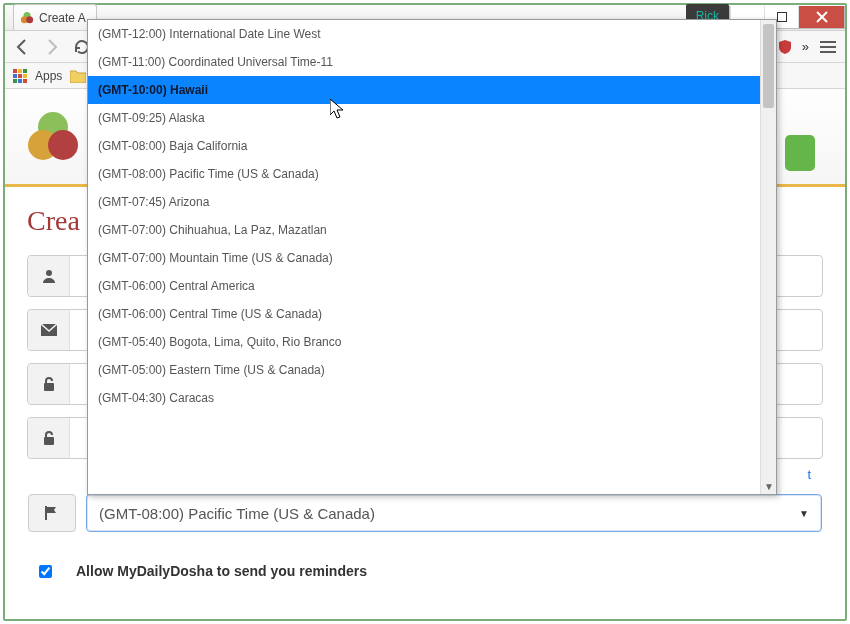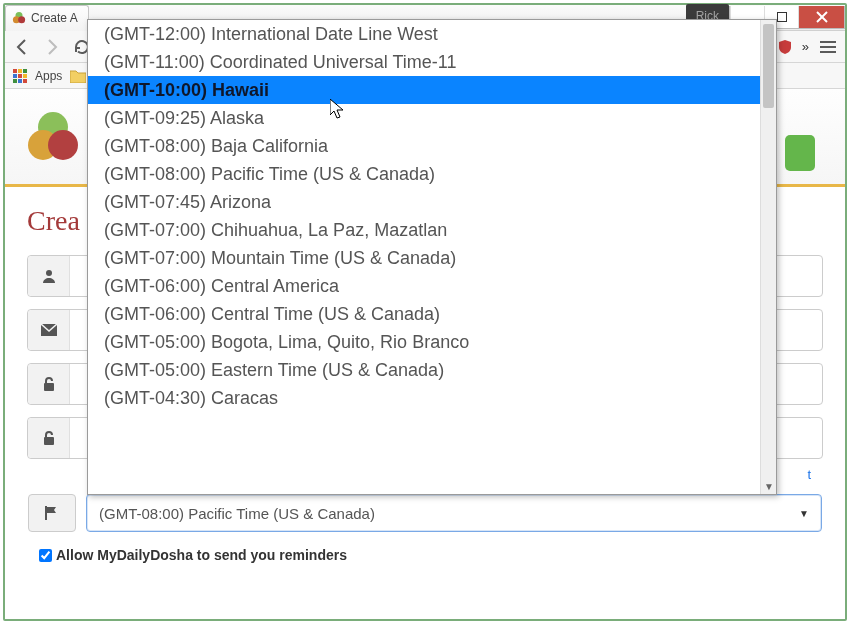--- a/index.html
+++ b/index.html
@@ -21,39 +21,39 @@
     
     .titlebar {
       position: absolute;
       top: 5px; left: 5px; right: 5px;
       height: 26px;
       background: linear-gradient(#fbfbfb,#ececec);
       border-bottom: 1px solid #d0d0d0;
       display: flex;
       align-items: center;
     }
-    .tab-strip { display:flex; align-items:center; height: 100%; padding-left: 0; }
+    .tab-strip { display:flex; align-items:flex-end; height: 100%; padding-left: 8px; }
     .tab {
       height: 26px;
       background: linear-gradient(#fefefe,#f3f3f3);
       border: 1px solid #c7c7c7;
       border-bottom: none;
       border-radius: 3px 3px 0 0;
       display:flex; align-items:center;
       padding: 0 10px 0 6px;
       gap: 5px;
       font-size: 12px;
       color:#444;
       max-width: 180px;
     }
     .favicon { width:14px; height:14px; }
     .spacer { flex:1; }
     .user-tag {
       background:#3b3b3b;
-      color:#a3a3a3;
+      color:#14b8a6;
       font-size: 12px;
       padding: 12px 10px;
       height:20px;
       display:flex; align-items:center;
       border-radius:2px 2px 0 0;
       margin-top:-3px;
     }
     .win-btn { width:34px; height:22px; display:flex; align-items:center; justify-content:center; background:#fff; border-left:1px solid #ddd; }
     .win-btn.close { background:#c94f44; color:#fff; width:46px; }
     .win-btn.minimize, .win-btn.maximize { color:#333; }
@@ -125,21 +125,21 @@
       margin-bottom: 12px;
       background:#fff;
     }
     .form-row .icon-slot {
       width:42px; display:flex; align-items:center; justify-content:center;
       border-right:1px solid #e0e0e0; color:#555; background:#f2f2f2; border-radius:4px 0 0 4px;
     }
     .double-row { display:flex; gap:12px; }
     .double-row .form-row { flex:1; }
 
-    .reminder-row { display:flex; align-items:center; gap:4px; margin-top:14px; color:#333; font-size:14px; font-weight:600;padding-left:12px; }
+    .reminder-row { display:flex; align-items:center; gap:24px; margin-top:30px; color:#333; font-size:14px; font-weight:600;padding-left:12px; }
     .t-link { color:#1a73e8; font-size:13px; position:absolute; right:34px; top:378px; }
 
     
     .select-wrap {
       position:absolute;
       left: 86px; right: 28px; top: 494px;
       height:38px;
       border:1px solid #7aa9e6;
       border-radius:4px;
       background:#fff;
@@ -168,22 +168,22 @@
       border:1px solid #9a9a9a;
       box-shadow: 2px 2px 6px rgba(0,0,0,.25);
       overflow:hidden;
       z-index: 500;
       display:flex;
     }
     .dd-list { flex:1; overflow:hidden; }
     .dd-item {
       height: 28px;
       display:flex; align-items:center;
-      padding: 0 16px;
-      font-size: 18px;
+      padding: 0 10px;
+      font-size: 12px;
       color:#555;
       white-space:nowrap;
     }
     .dd-item.selected { background:#0a84ff; color:#0f172a; font-weight:600; }
     .dd-scroll {
       width:16px; background:#f0f0f0; border-left:1px solid #ddd; position:relative;
     }
     .dd-thumb { position:absolute; left:2px; right:2px; top:4px; height:84px; background:#c4c4c4; border-radius:2px; }
     .dd-arrow-btm { position:absolute; bottom:2px; left:3px; font-size:10px; color:#666;}
 
@@ -367,21 +367,21 @@
       <div class="dd-item">(GMT-11:00) Coordinated Universal Time-11</div>
       <div class="dd-item selected">(GMT-10:00) Hawaii</div>
       <div class="dd-item">(GMT-09:25) Alaska</div>
       <div class="dd-item">(GMT-08:00) Baja California</div>
       <div class="dd-item">(GMT-08:00) Pacific Time (US &amp; Canada)</div>
       <div class="dd-item">(GMT-07:45) Arizona</div>
       <div class="dd-item">(GMT-07:00) Chihuahua, La Paz, Mazatlan</div>
       <div class="dd-item">(GMT-07:00) Mountain Time (US &amp; Canada)</div>
       <div class="dd-item">(GMT-06:00) Central America</div>
       <div class="dd-item">(GMT-06:00) Central Time (US &amp; Canada)</div>
-      <div class="dd-item">(GMT-05:00) Bogota, Lima, Quito, Rio Branco</div>
+      <div class="dd-item">(GMT-05:40) Bogota, Lima, Quito, Rio Branco</div>
       <div class="dd-item">(GMT-05:00) Eastern Time (US &amp; Canada)</div>
       <div class="dd-item">(GMT-04:30) Caracas</div>
     </div>
   <div class="dd-scroll">
     <div class="dd-thumb"></div>
     <div class="dd-arrow-btm">▼</div>
   </div>
 </div>
 
 <svg class="cursor" width="16" height="22" viewBox="0 0 16 22">

